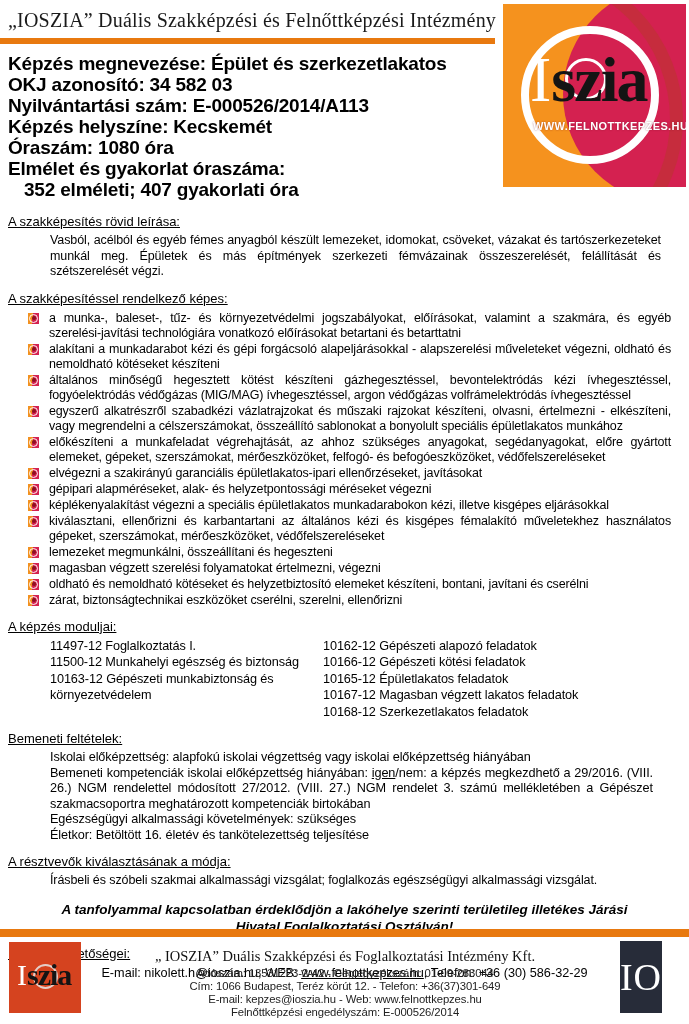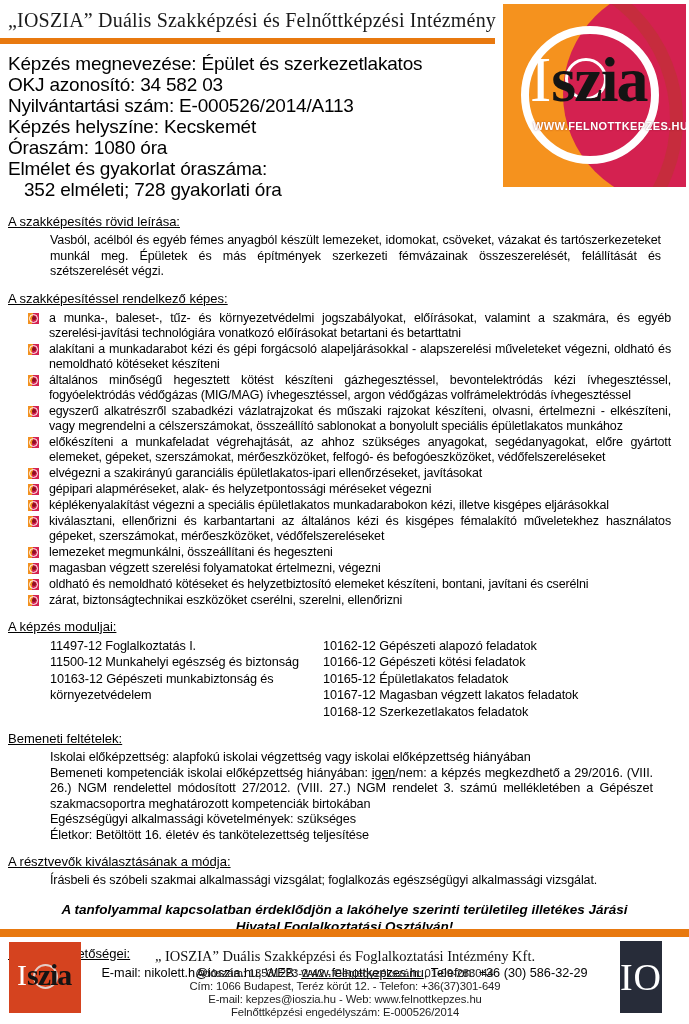--- a/index.html
+++ b/index.html
@@ -12,21 +12,21 @@
   .org-title {
     margin:9px 0 0 8px;
     font-family:"Liberation Serif", serif;
     font-size:20px; font-weight:400; color:#1a1a1a; letter-spacing:.2px;
   }
   .orange-bar { margin-top:6px; width:495px; height:6px; background:#E8790F; }
 
   
   .course-info { margin:9px 0 0 8px; width:492px; }
   .course-line {
-    font-size:19px; font-weight:normal; line-height:21px; letter-spacing:-0.2px;
+    font-size:19px; font-weight:bold; line-height:21px; letter-spacing:-0.2px;
     white-space:nowrap;
   }
   .course-line:last-child { padding-left:16px; }
 
   
   .logo {
     position:absolute; left:503px; top:4px; width:183px; height:183px;
     background:#F5921E; overflow:hidden;
   }
   .logo-crimson {
@@ -142,21 +142,21 @@
     <div class="course-line">OKJ azonosító: 34 582 03</div>
 
     <div class="course-line">Nyilvántartási szám: E-000526/2014/A113</div>
 
     <div class="course-line">Képzés helyszíne: Kecskemét</div>
 
     <div class="course-line">Óraszám: 1080 óra</div>
 
     <div class="course-line">Elmélet és gyakorlat óraszáma:</div>
 
-    <div class="course-line">352 elméleti; 728 gyakorlati óra</div>
+    <div class="course-line">352 elméleti; 407 gyakorlati óra</div>
   </div>
 
 <div class="logo">
   <div class="logo-crimson"></div>
   <div class="logo-arc"></div>
   <div class="logo-ring"></div>
   <div class="logo-dot"></div>
   <div class="logo-text"><span class="li">I</span><span class="lszia">szia</span></div>
   <div class="logo-url">WWW.FELNOTTKEPZES.HU</div>
 </div>

